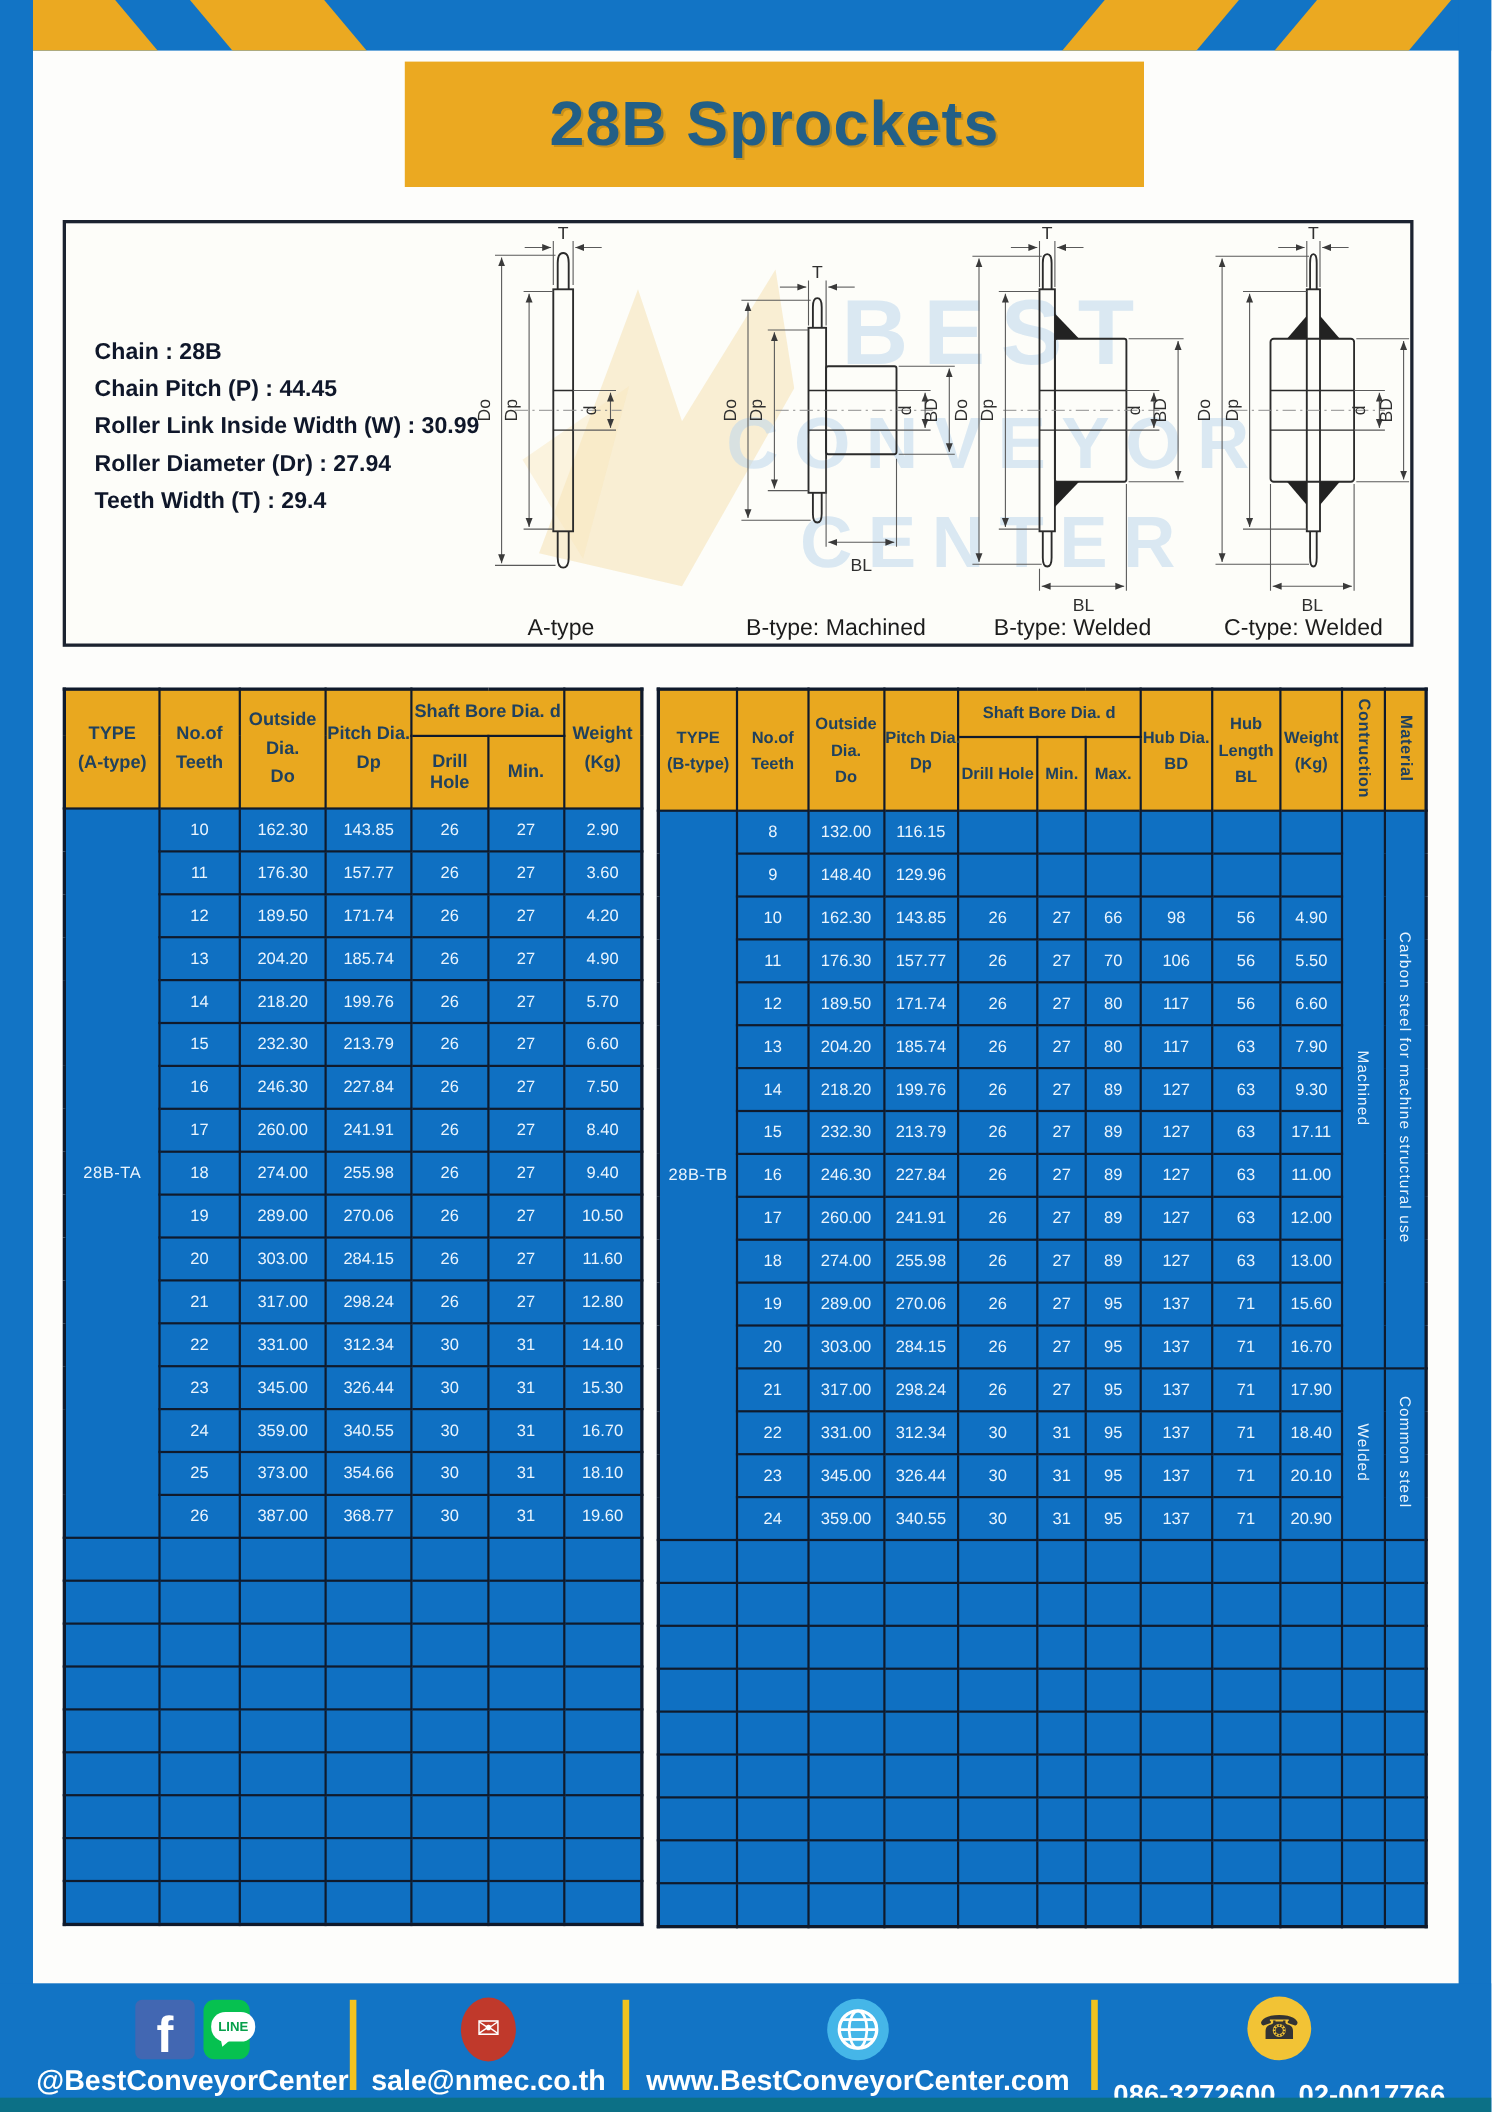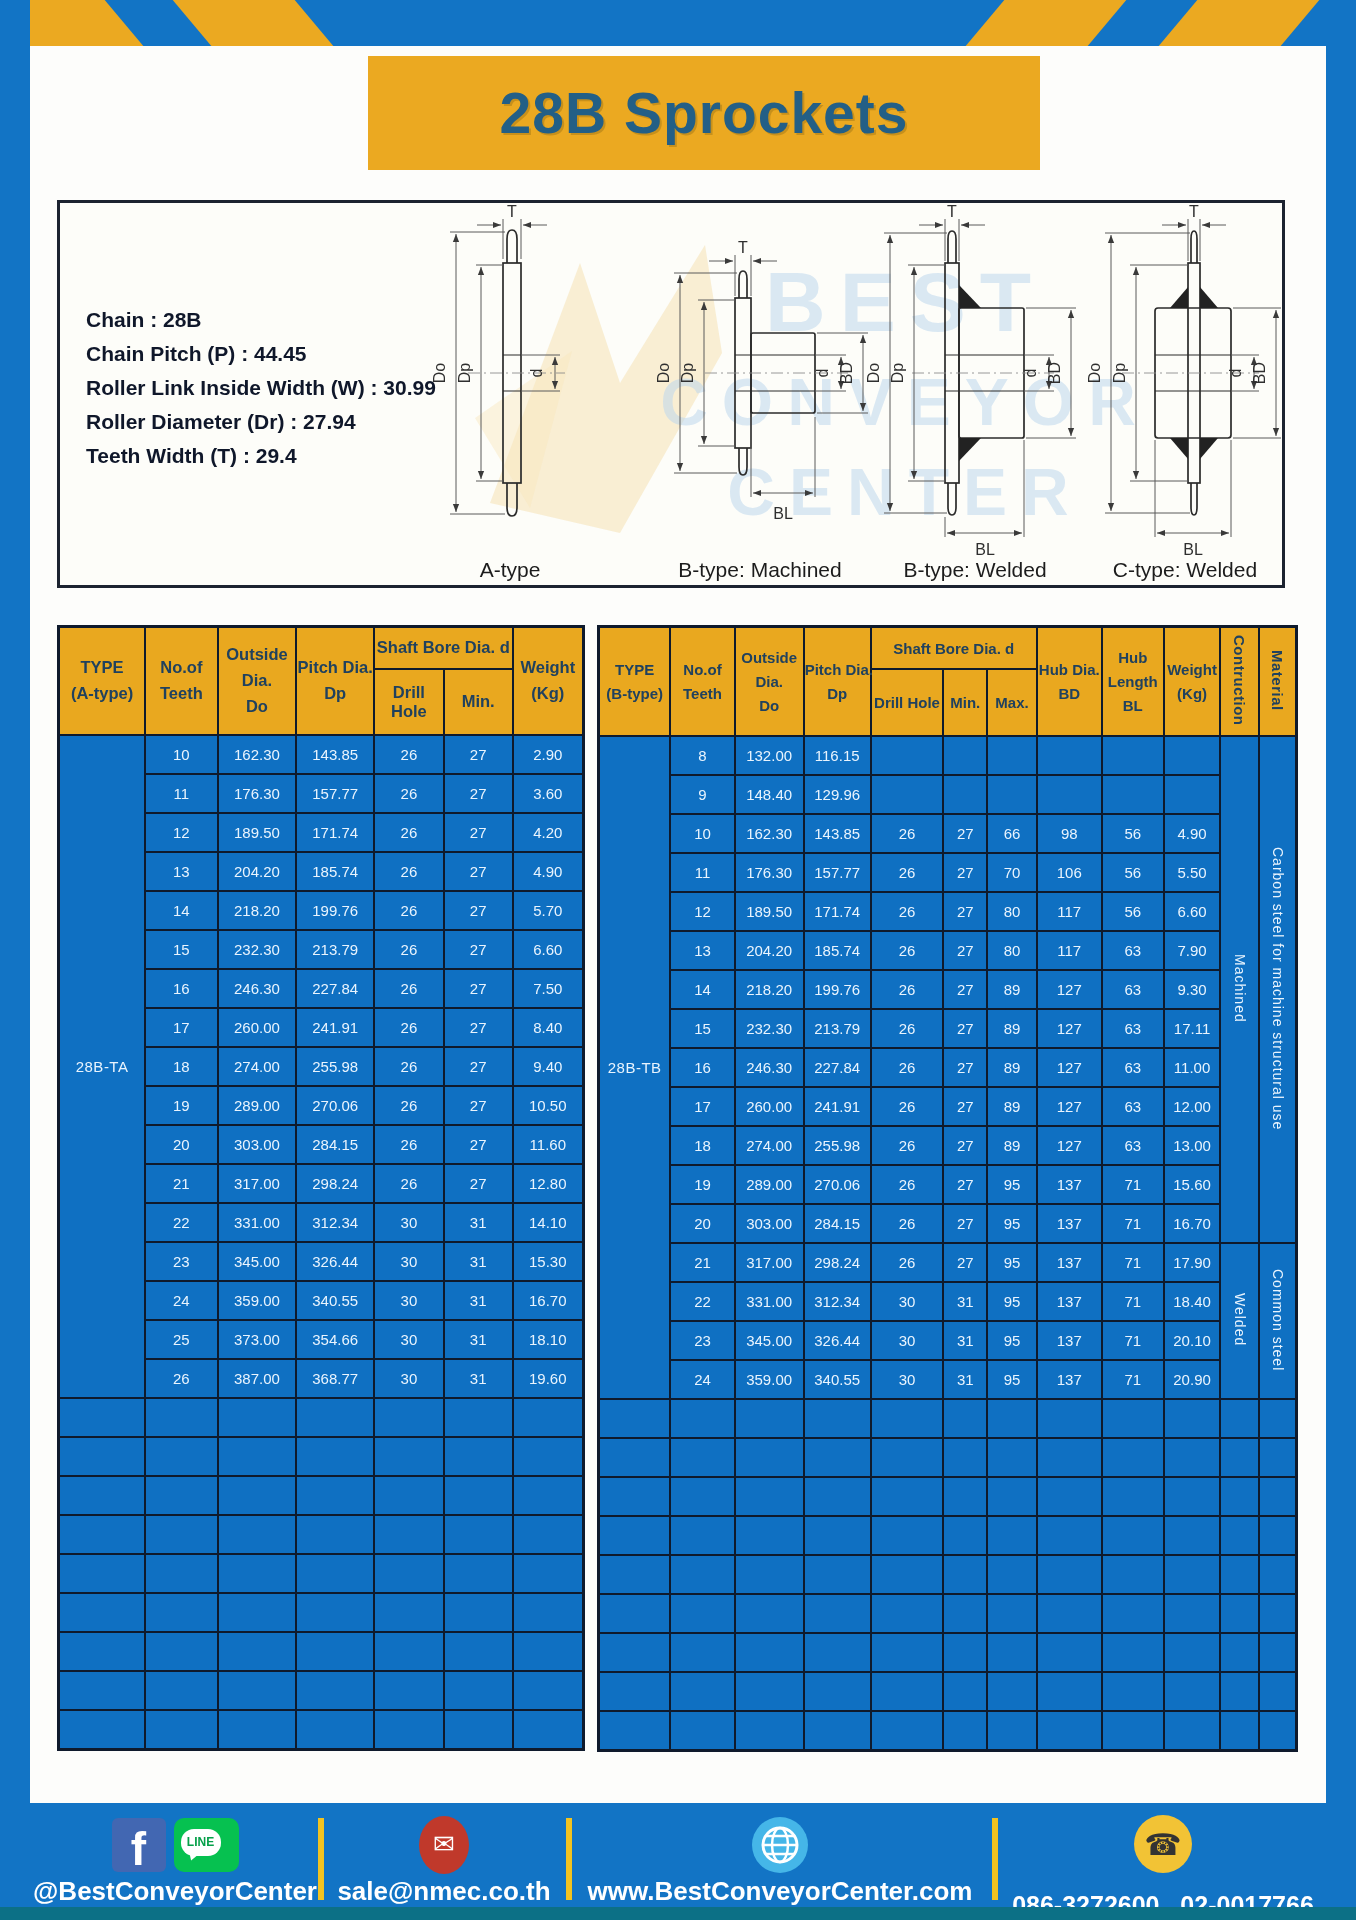--- a/index.html
+++ b/index.html
@@ -52,21 +52,21 @@
 
   
   .footer{position:absolute;left:0;top:1803px;width:1356px;height:117px;background:#1274c5;}
   .footer-strip{position:absolute;left:0;top:1907px;width:1356px;height:13px;background:#0c7086;}
   .fsec{position:absolute;top:0;height:104px;display:flex;flex-direction:column;align-items:center;justify-content:flex-start;}
   .fsec .icons{display:flex;gap:8px;align-items:center;height:60px;margin-top:12px;}
   .flabel{color:#fff;font-weight:bold;font-size:26px;white-space:nowrap;margin-top:2px;}
   .fdiv{position:absolute;top:15px;width:6px;height:82px;background:#f2c320;}
   .fb-icon{width:54px;height:54px;background:#4267b2;border-radius:6px;color:#fff;font-weight:bold;
            font-size:46px;display:flex;align-items:flex-end;justify-content:center;line-height:46px;overflow:hidden;}
-  .line-icon{width:42px;height:54px;background:#06c150;border-radius:10px;position:relative;padding-left:23px;}
+  .line-icon{width:42px;height:54px;background:#06c150;border-radius:10px;position:relative;}
   .line-bubble{position:absolute;left:7px;top:11px;width:40px;height:27px;background:#fff;border-radius:13px;
                display:flex;align-items:center;justify-content:center;font-size:12px;font-weight:bold;color:#06a04a;}
   .line-tail{position:absolute;left:14px;top:34px;width:0;height:0;border-left:4px solid transparent;
              border-right:7px solid transparent;border-top:9px solid #fff;transform:rotate(12deg);}
   .mail-icon{width:50px;height:58px;background:#c0392b;border-radius:50%;display:flex;align-items:center;
              justify-content:center;color:#fff;font-size:26px;}
   .globe-icon{width:56px;height:56px;background:#45b6e8;border-radius:50%;display:flex;align-items:center;justify-content:center;}
   .phone-icon{width:58px;height:58px;background:#f2c335;border-radius:50%;display:flex;align-items:center;
               justify-content:center;color:#333;font-size:30px;}
 </style>

